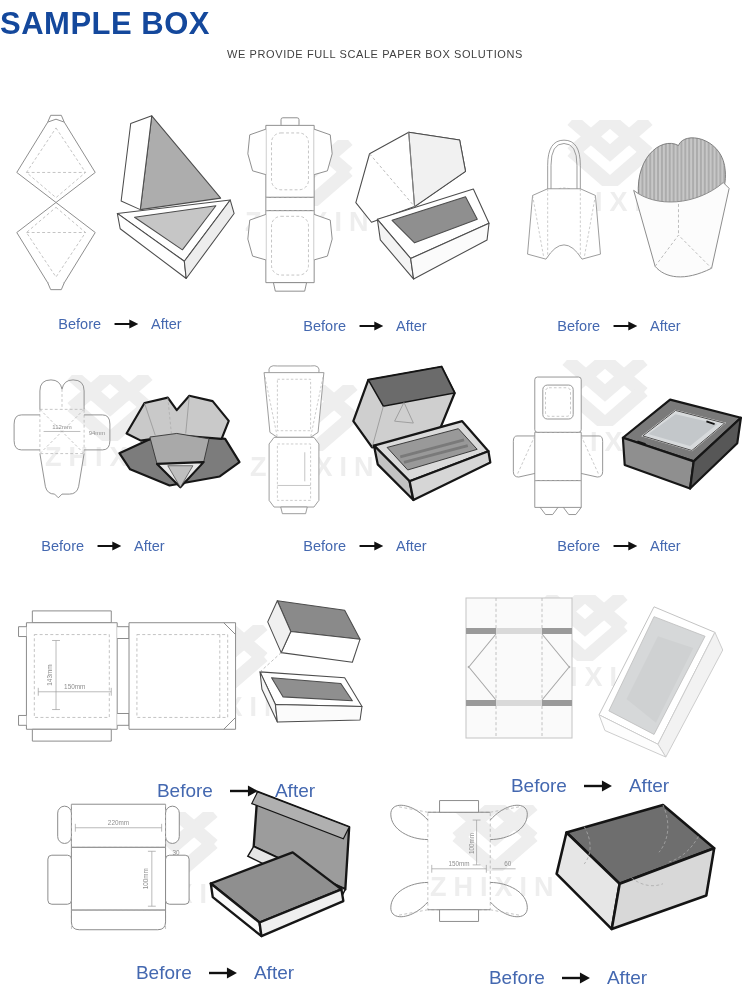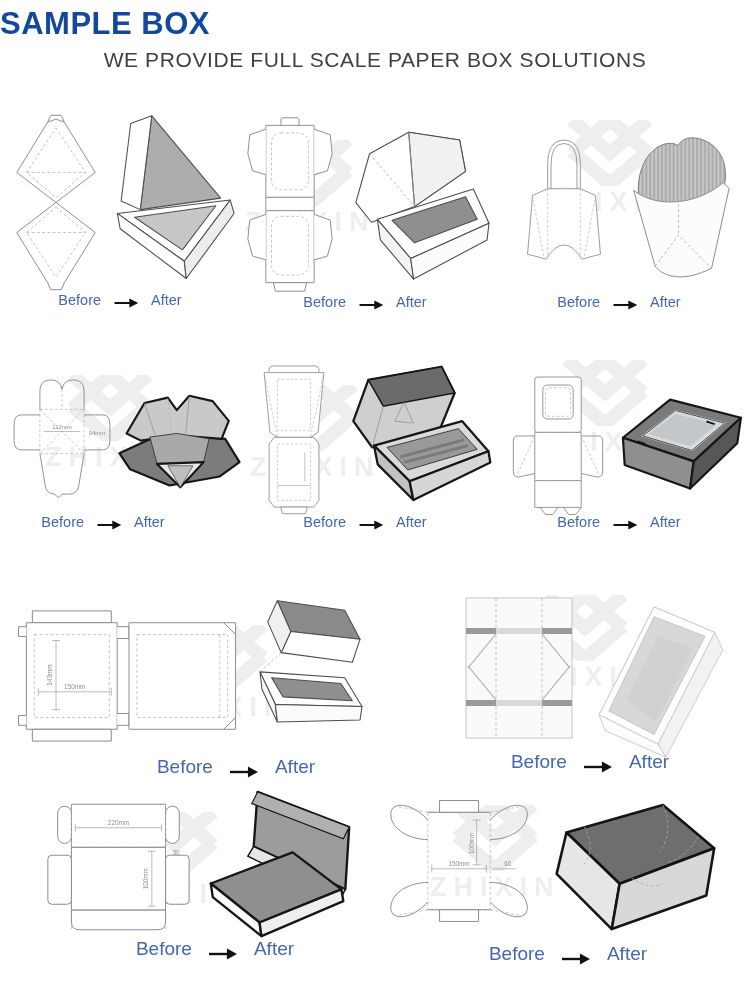--- a/index.html
+++ b/index.html
@@ -1,26 +1,26 @@
 <!DOCTYPE html>
 <html><head>
 <meta charset="utf-8">
 <style>
   html,body{margin:0;padding:0;background:#fff;}
   .canvas{position:relative;width:750px;height:986px;margin:0 auto;background:#fff;overflow:hidden;
           font-family:"Liberation Sans",sans-serif;}
   .title{position:absolute;top:6px;left:0;right:0;font-size:31px;font-weight:bold;
          color:#14489c;letter-spacing:.5px;z-index:2;}
-  .subtitle{position:absolute;top:48px;left:0;right:0;text-align:center;font-size:21px;color:#3f3f3f;
+  .subtitle{position:absolute;top:48px;left:0;right:0;text-align:center;font-size:11px;color:#3f3f3f;
             letter-spacing:.6px;z-index:2;}
   .wm{position:absolute;display:flex;flex-direction:column;align-items:center;z-index:0;pointer-events:none;}
   .wm-text{font-size:27px;font-weight:bold;letter-spacing:7px;color:#eeeeee;margin-top:1px;}
   .cell{position:absolute;z-index:1;}
   .art{position:absolute;}
-  .pair-label{position:absolute;display:flex;align-items:flex-end;justify-content:center;transform:translateX(-50%);}
+  .pair-label{position:absolute;display:flex;align-items:center;justify-content:center;transform:translateX(-50%);margin-top:24px;}
   .pair-label .lbl{color:#4468b0;}
   .sm{font-size:14.5px;gap:13px;}
   .bg{font-size:19px;gap:17px;}
   
   .cut{fill:#fff;stroke:#8a8a8a;stroke-width:1;stroke-linejoin:round;}
   .cutn{fill:none;stroke:#8a8a8a;stroke-width:1;stroke-linejoin:round;}
   .fold{fill:none;stroke:#b3b3b3;stroke-width:.8;stroke-dasharray:3 2.4;}
   .diml{stroke:#9a9a9a;stroke-width:.7;}
   .dimt{fill:#8f8f8f;font-size:6.5px;font-family:"Liberation Sans",sans-serif;}
   

